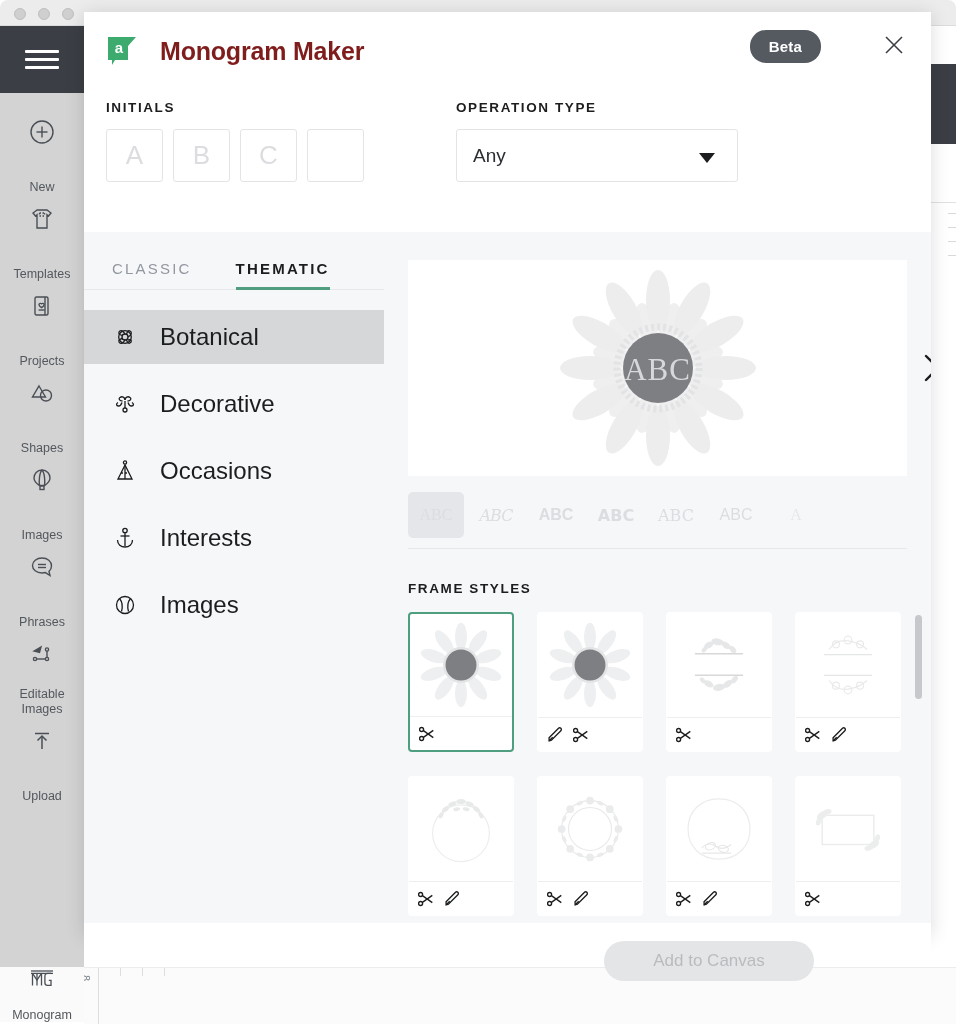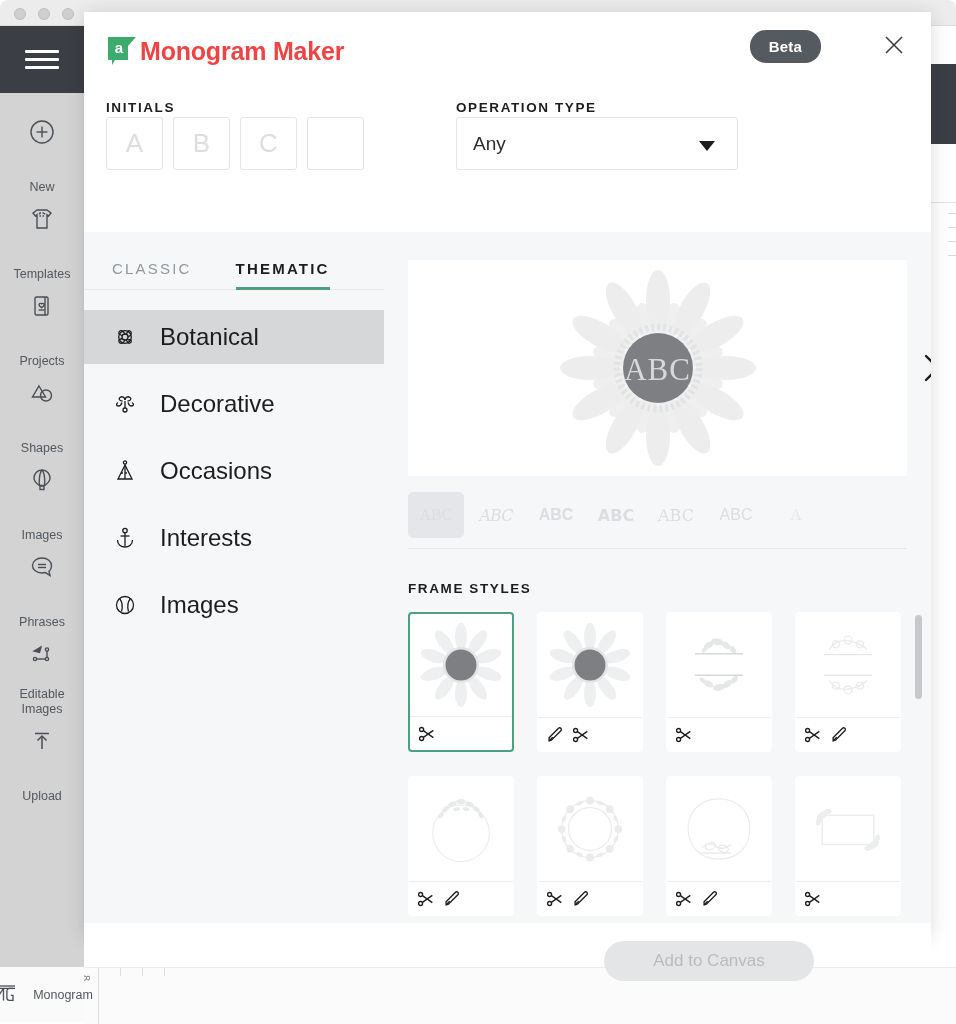--- a/index.html
+++ b/index.html
@@ -34,21 +34,21 @@
   .burger span { display: block; height: 3px; background: #fff; margin: 5px 0; border-radius: 1px; }
   .rail-items { padding-top: 16px; }
   .rail-item {
     display: flex; flex-direction: column; align-items: center; justify-content: space-between;
     height: 87px; color: #4a4f55; gap: 6px; padding-top: 8px;
   }
   .rail-item .ico { height: 30px; display: flex; align-items: center; }
   .rail-item .lbl { font-size: 12.5px; color: #53585e; text-align: center; line-height: 1.25; }
   .rail-bottom {
     position: absolute; left: 0; top: 967px; width: 84px; height: 55px;
-    background: #fafafa; display: flex; flex-direction: row;
+    background: #fafafa; display: flex; flex-direction: column;
     align-items: center; justify-content: center; gap: 16px;
   }
   .rail-bottom .lbl { font-size: 12.5px; color: #53585e; }
 
   
   .bg-right {
     position: absolute; left: 84px; top: 26px; width: 872px; height: 998px;
     background: #ffffff;
   }
   .bg-right-hdr {
@@ -84,38 +84,38 @@
     overflow: hidden;
   }
   .modal-header {
     height: 220px; background: #ffffff; position: relative;
   }
   .mh-top { display: flex; align-items: center; padding: 22px 22px 0 22px; position: relative; }
   .logo-mark {
     width: 34px; height: 34px; position: relative; flex: 0 0 34px;
   }
   .modal-title {
-    font-size: 25px; font-weight: bold; color: #ef4444; 
+    font-size: 25px; font-weight: bold; color: #7f1d1d; margin-left: 20px;
     letter-spacing: -0.2px;
   }
   .beta-badge {
     position: absolute; right: 110px; top: 18px;
     background: #555a61; color: #fff; border-radius: 16px;
     padding: 8px 19px; font-size: 15px; font-weight: bold; letter-spacing: 0.2px;
   }
   .close-btn {
     position: absolute; right: 22px; top: 18px; width: 30px; height: 30px;
     display: flex; align-items: center; justify-content: center; cursor: pointer;
   }
 
   .mh-fields { display: flex; padding: 32px 22px 0 22px; }
   .field-group { }
   .field-label {
     font-size: 13.5px; font-weight: bold; letter-spacing: 1.6px;
-    color: #1c1d1f; margin-bottom: 2px;
+    color: #1c1d1f; margin-bottom: 14px;
   }
   .initials-row { display: flex; gap: 10px; }
   .initial-box {
     width: 57px; height: 53px; border: 1px solid #e3e4e6; border-radius: 3px;
     display: flex; align-items: center; justify-content: center;
     font-size: 26px; color: #dcdde0; background: #fff;
   }
   .op-group { margin-left: 92px; }
   .op-select {
     width: 282px; height: 53px; border: 1px solid #e3e4e6; border-radius: 3px;

